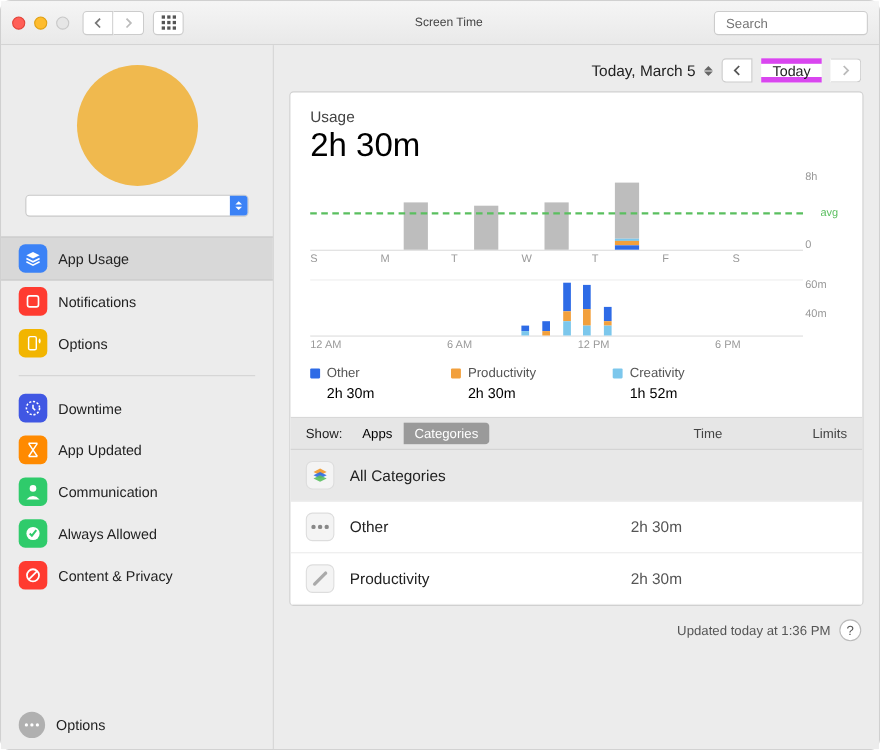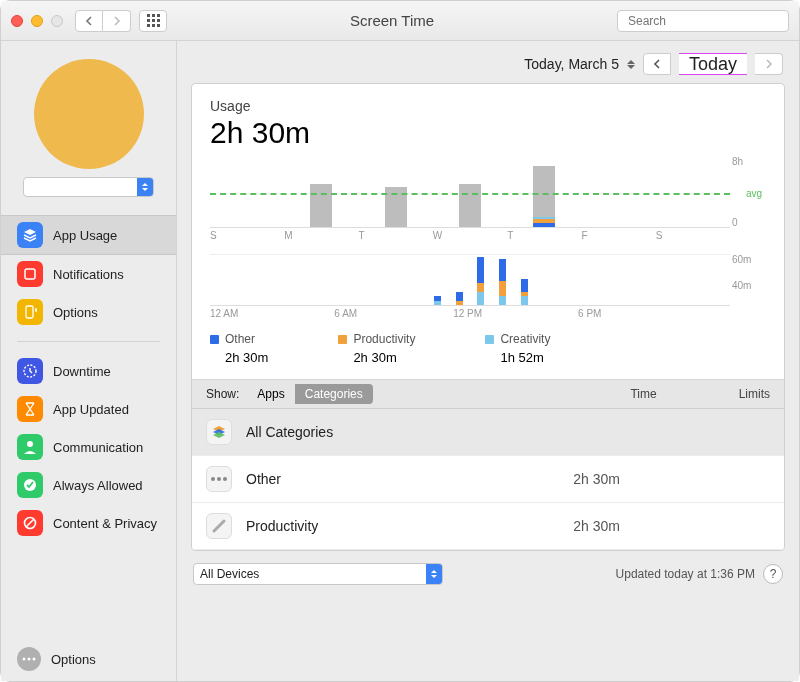--- a/index.html
+++ b/index.html
@@ -11,25 +11,25 @@
   .dot.red{background:#ff5f57;border:1px solid #e24238;}
   .dot.yellow{background:#febc2e;border:1px solid #dfa013;}
   .dot.green{background:#e6e6e6;border:1px solid #c8c8c8;}
   .navbtns { display:flex; gap:0; }
   .seg { height:22px; min-width:28px; background:#fff; border:1px solid #ccc; display:flex; align-items:center; justify-content:center; font-size:13px; color:#666;}
   .seg.l{border-radius:4px 0 0 4px;}
   .seg.r{border-radius:0 4px 4px 0;border-left:none;}
   .gridbtn{ margin-left:8px; width:28px; height:22px; background:#fff; border:1px solid #ccc; border-radius:4px; display:flex; align-items:center; justify-content:center;}
   .gridbtn .g{display:grid;grid-template-columns:repeat(3,3px);grid-template-rows:repeat(3,3px);gap:2px;}
   .gridbtn .g span{background:#555;}
-  .title { flex:1; text-align:center; font-size:15px; color:#444;}
-  .search { width:172px; height:22px; background:#fff; border:1px solid #ccc; border-radius:4px; display:flex; align-items:center; padding:0 6px; gap:4px; color:#888;}
+  .title { flex:1; text-align:center; font-size:11px; color:#444;}
+  .search { width:140px; height:22px; background:#fff; border:1px solid #ccc; border-radius:4px; display:flex; align-items:center; padding:0 6px; gap:4px; color:#888;}
   .search input{border:none;outline:none;font-size:12px;flex:1;background:transparent;}
   .body { flex:1; display:flex; }
-  .sidebar { width:176px; background:#ececec; border-right:1px solid #d4d4d4; display:flex; flex-direction:column;}
+  .sidebar { width:248px; background:#ececec; border-right:1px solid #d4d4d4; display:flex; flex-direction:column;}
   .avatar-wrap{padding:18px 0 8px 0; display:flex; justify-content:center;}
   .avatar{width:110px;height:110px;border-radius:50%;background:#f0b94e;}
   .user-select{padding:0 22px 12px 22px;}
   .select{height:20px;background:#fff;border:1px solid #c8c8c8;border-radius:4px;display:flex;align-items:center;position:relative;padding:0 20px 0 6px;font-size:12px;}
   .stepper-arrows{position:absolute;right:0;top:0;width:16px;height:100%;background:#3b82f6;border-radius:0 3px 3px 0;display:flex;flex-direction:column;align-items:center;justify-content:center;}
   .stepper-arrows::before,.stepper-arrows::after{content:"";width:0;height:0;border-left:3px solid transparent;border-right:3px solid transparent;}
   .stepper-arrows::before{border-bottom:3px solid #fff;margin-bottom:2px;}
   .stepper-arrows::after{border-top:3px solid #fff;}
   .side-group{padding:6px 0;}
   .side-divider{height:1px;background:#d4d4d4;margin:4px 16px;}
@@ -37,21 +37,21 @@
   .side-item.sel{background:#d8d8d8;border-top:1px solid #c8c8c8;border-bottom:1px solid #c8c8c8;}
   .side-icon{width:26px;height:26px;border-radius:6px;display:flex;align-items:center;justify-content:center;color:#fff;font-size:14px;flex-shrink:0;}
   .side-label{font-size:13px;color:#222;}
   .options-row{display:flex;align-items:center;gap:10px;padding:10px 16px;cursor:pointer;}
   .options-icon{width:24px;height:24px;border-radius:50%;background:#b0b0b0;display:flex;align-items:center;justify-content:center;color:#fff;letter-spacing:1px;}
   .content{flex:1;display:flex;flex-direction:column;background:#ececec;}
   .daterow{display:flex;align-items:center;justify-content:flex-end;gap:8px;padding:12px 16px 8px 16px;font-size:14px;}
   .mini-arrows::before,.mini-arrows::after{content:"";display:block;width:0;height:0;border-left:4px solid transparent;border-right:4px solid transparent;}
   .mini-arrows::before{border-bottom:4px solid #666;margin-bottom:1px;}
   .mini-arrows::after{border-top:4px solid #666;}
-  .btn{height:22px;padding:0 10px;background:#fff;border:1px solid #d946ef;border-radius:4px;display:flex;align-items:center;justify-content:center;font-size:18px;}
+  .btn{height:22px;padding:0 10px;background:#fff;border:5px solid #d946ef;border-radius:4px;display:flex;align-items:center;justify-content:center;font-size:13px;}
   .panel{background:#fff;border:1px solid #d0d0d0;border-radius:4px;margin:0 14px;display:flex;flex-direction:column;overflow:hidden;}
   .usage-head{padding:14px 18px 6px 18px;}
   .usage-head .lbl{font-size:14px;color:#444;}
   .usage-head .val{font-size:30px;font-weight:400;color:#000;margin-top:2px;}
   .charts{padding:0 18px;}
   .chart{position:relative;height:88px;}
   .chart .axisR{position:absolute;right:0;top:0;bottom:16px;width:34px;display:flex;flex-direction:column;justify-content:space-between;font-size:10px;color:#999;text-align:left;}
   .chart .plot{position:absolute;left:0;right:36px;top:0;bottom:16px;border-bottom:1px solid #ddd;}
   .chart .xlabels{position:absolute;left:0;right:36px;bottom:0;height:14px;display:flex;justify-content:space-between;font-size:10px;color:#999;}
   .chart.weekly .plot{display:grid;grid-template-columns:repeat(7,1fr);align-items:end;}
@@ -483,24 +483,20 @@
                   </svg>
                 </div>
                 <span class="tlabel">Productivity</span>
                 <span class="ttime">2h 30m</span>
               </div>
             </div>
         </div>
       </div>
 
       <div class="footer">
-        <div class="select">
-          <span>All Devices</span>
-          <span class="stepper-arrows"></span>
-        </div>
         <div class="right">
           <span>Updated today at 1:36 PM</span>
           <div class="help">?</div>
         </div>
       </div>
     </div>
   </div>
 </div>
 
 </body></html>

